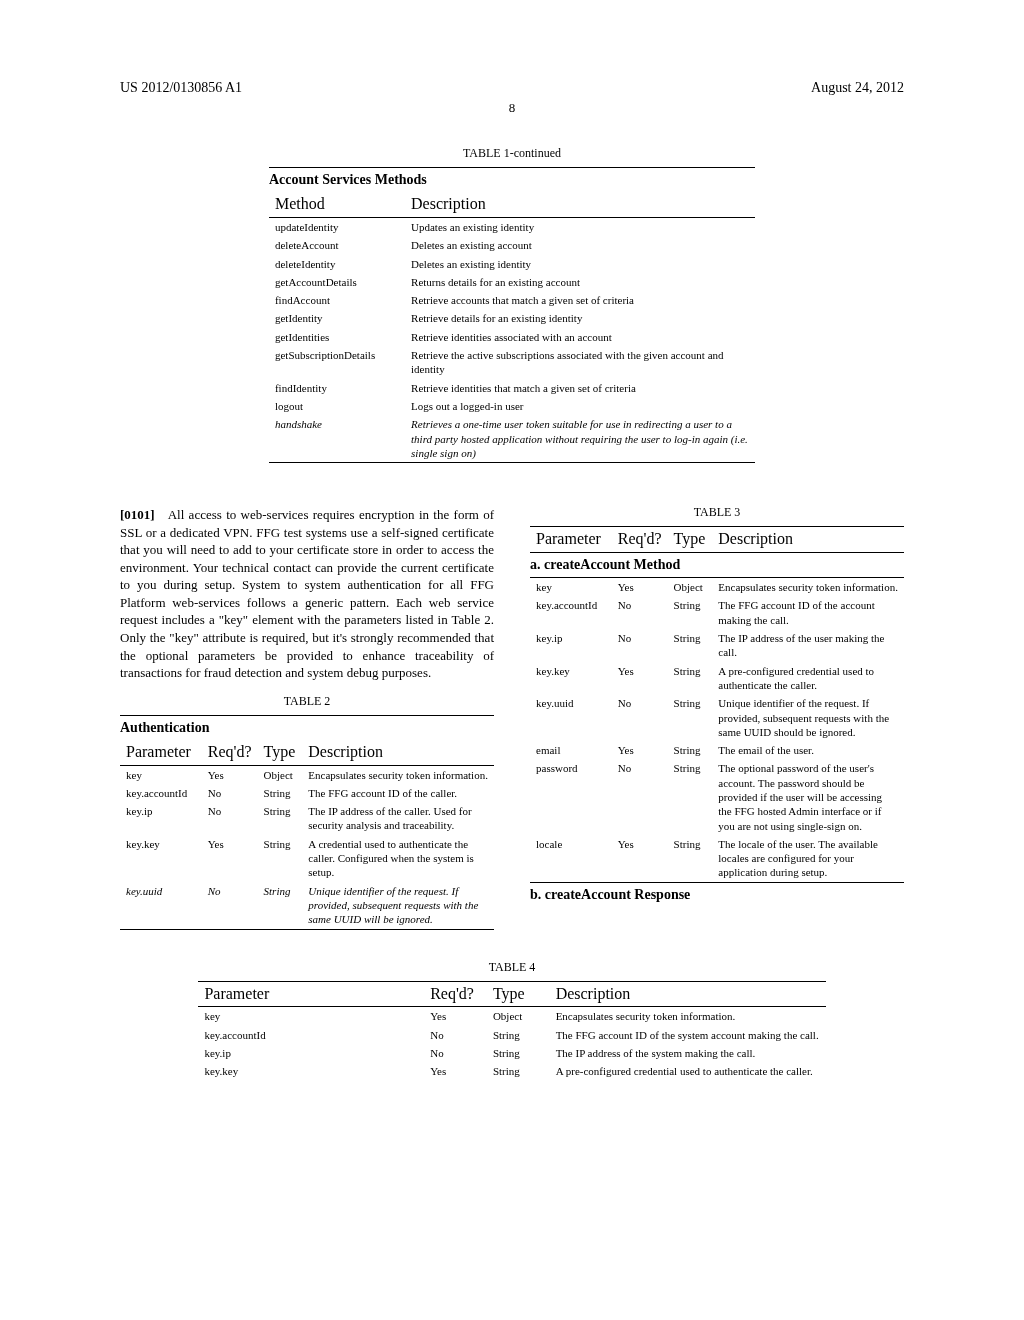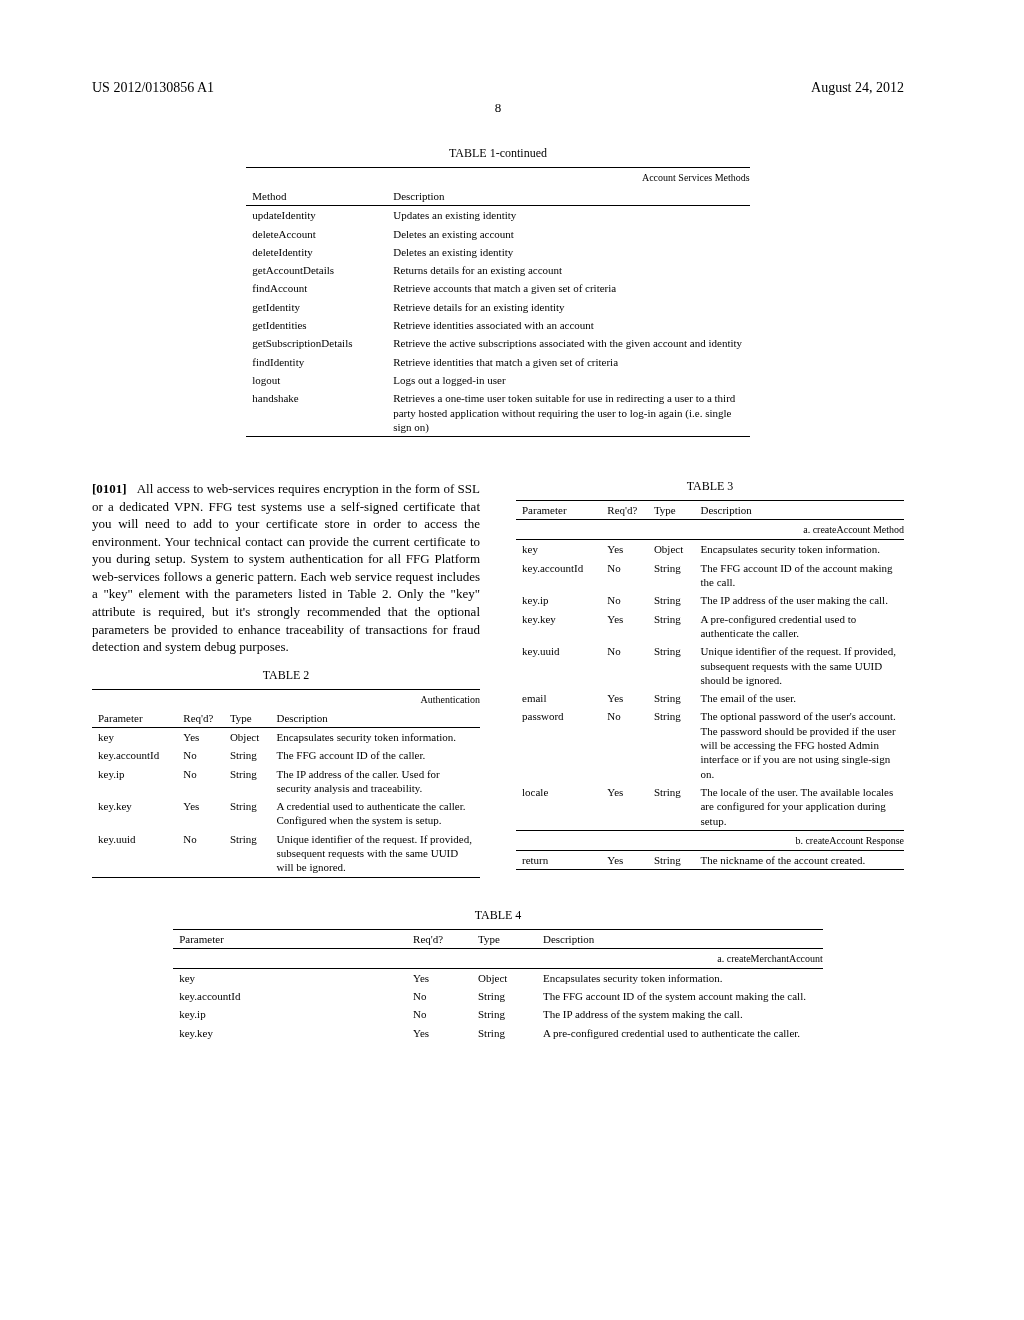--- a/index.html
+++ b/index.html
@@ -5,21 +5,21 @@
   body {
     margin: 0;
     padding: 0;
     font-family: "Times New Roman", Times, serif;
     font-size: 12px;
     color: #000;
     background: #fff;
     width: 1024px;
   }
   .page {
-    padding: 80px 120px 40px 92px;
+    padding: 80px 120px 40px 120px;
   }
   .header {
     display: flex;
     justify-content: space-between;
     font-size: 14px;
     margin-bottom: 4px;
   }
   .page-number {
     text-align: center;
     font-size: 13px;
@@ -31,28 +31,28 @@
     margin: 12px 0 6px 0;
   }
   table {
     border-collapse: collapse;
     width: 100%;
     font-size: 11px;
     line-height: 1.3;
   }
   .tbl-rule-top { border-top: 1.5px solid #000; }
   .tbl-rule-thin { border-top: 0.75px solid #000; }
-  .tbl-rule-bottom { border-bottom: 1.5px solid #000; }
+  .tbl-rule-bottom { border-bottom: 1.5px solid #000; font-style: italic; }
   th, td {
     text-align: left;
     padding: 2px 6px;
     vertical-align: top;
     font-weight: normal;
   }
-  th { font-size: 11px; }
+  th { font-size: 16px; }
   .col1 { width: 28%; }
   .col2 { width: 72%; }
   .t2-c1 { width: 22%; }
   .t2-c2 { width: 12%; }
   .t2-c3 { width: 12%; }
   .t2-c4 { width: 54%; }
   .t4-c1 { width: 36%; }
   .t4-c2 { width: 10%; }
   .t4-c3 { width: 10%; }
   .t4-c4 { width: 44%; }
@@ -63,23 +63,24 @@
   }
   .left, .right { flex: 1; }
   .para {
     font-size: 13px;
     line-height: 1.35;
     text-align: justify;
     margin-bottom: 8px;
   }
   .para-num { font-weight: bold; margin-top: 8px; }
   .section-label {
-    text-align: right;
-    font-size: 10px;
+    text-align: left;
+    font-size: 14px;
     padding: 3px 0;
+    font-weight: bold;
   }
   .table1-wrap { width: 62%; margin: 0 auto; }
   .table4-wrap { width: 80%; margin: 16px auto; margin-top: 30px; }
 </style>
 </head>
 <body>
 
 <div class="page">
 
   <div class="header">
@@ -257,45 +258,36 @@
             </tr>
         <tr>
               <td>locale</td>
               <td>Yes</td>
               <td>String</td>
               <td>The locale of the user. The available locales are configured for your application during setup.</td>
             </tr>
         <tr class="tbl-rule-thin">
               <td colspan="4" class="section-label">b. createAccount Response</td>
             </tr>
-        <tr class="tbl-rule-thin tbl-rule-bottom">
-              <td>return</td>
-              <td>Yes</td>
-              <td>String</td>
-              <td>The nickname of the account created.</td>
-            </tr>
       </tbody>
         </table>
     </div>
   </div>
 
   <div class="table4-wrap">
     <div class="table-title">TABLE 4</div>
     <table>
       <tbody>
           <tr class="tbl-rule-top">
         <th class="t4-c1">Parameter</th>
         <th class="t4-c2">Req'd?</th>
         <th class="t4-c3">Type</th>
         <th class="t4-c4">Description</th>
       </tr>
       <tr class="tbl-rule-thin">
-            <td colspan="4" class="section-label">a. createMerchantAccount</td>
-          </tr>
-      <tr class="tbl-rule-thin">
             <td>key</td>
             <td>Yes</td>
             <td>Object</td>
             <td>Encapsulates security token information.</td>
           </tr>
       <tr>
             <td>key.accountId</td>
             <td>No</td>
             <td>String</td>
             <td>The FFG account ID of the system account making the call.</td>

